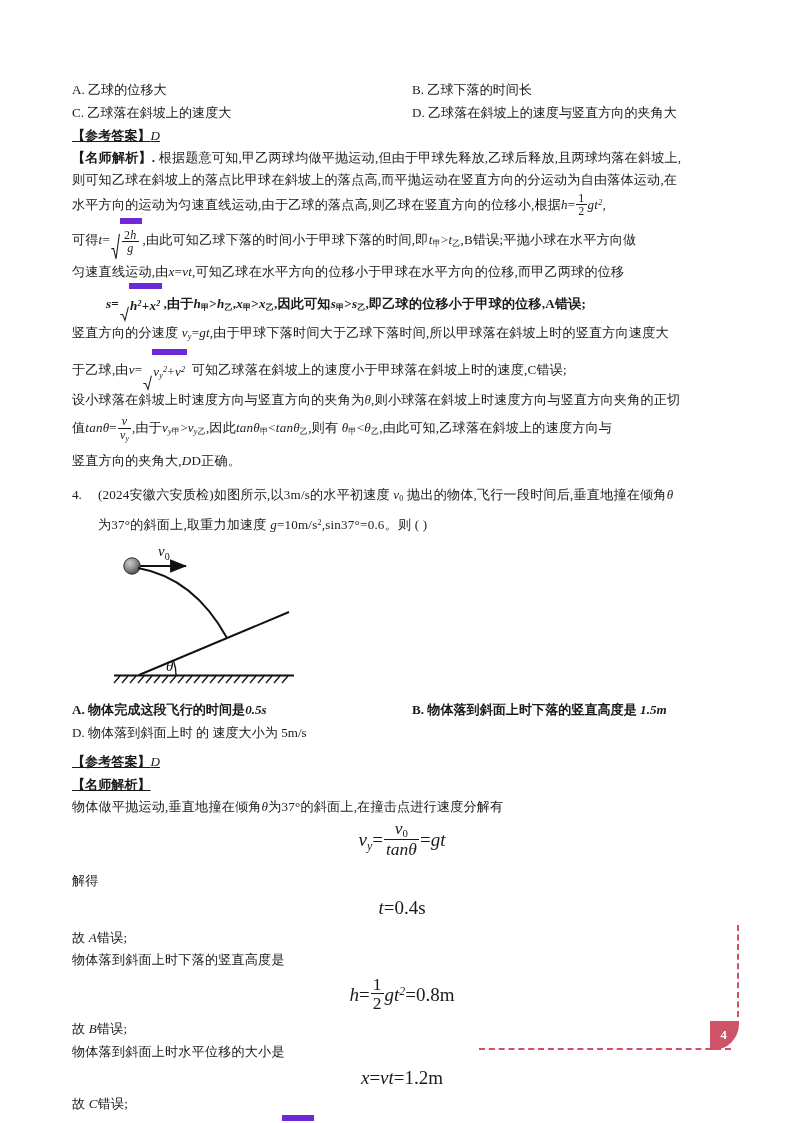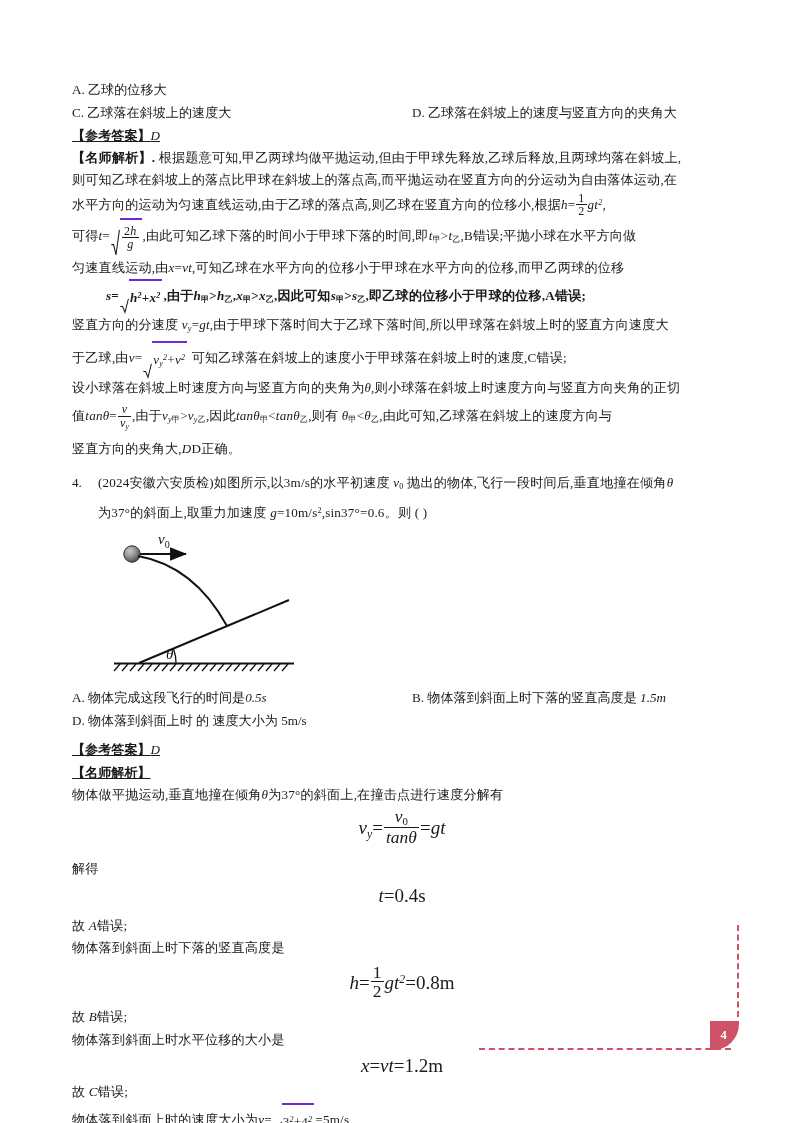--- a/index.html
+++ b/index.html
@@ -102,21 +102,21 @@
   .sqrt > .rad {
     position: absolute;
     left: 0;
     bottom: -0.06em;
     width: 9px;
     height: 1.15em;
     overflow: visible;
   }
   .sqrt > .body {
     display: inline-block;
-    border-top: 2px solid #6d28d9;
+    border-top: 6px solid #6d28d9;
     padding: 1px 2px 0 1px;
   }
   .sqrt.tall > .rad { height: 2.05em; }
 
   
   .para { margin: 0; }
   .para .line { }
 
   
   .eq {
@@ -191,20 +191,24 @@
 </head>
 <body>
 
 <div class="page">
   <div class="content">
 
     <div class="opt-row">
       <div class="opt-a">
         <span>A.</span>
         <span>乙球的位移大</span>
+      </div>
+      <div class="opt-b">
+        <span>B.</span>
+        <span>乙球下落的时间长</span>
       </div>
     </div>
     <div class="opt-row">
       <div class="opt-a">
         <span>C.</span>
         <span>乙球落在斜坡上的速度大</span>
       </div>
       <div class="opt-b">
         <span>D.</span>
         <span>乙球落在斜坡上的速度与竖直方向的夹角大</span>
@@ -328,21 +332,21 @@
               <line x1="150" y1="141" x2="156" y2="134"></line>
               <line x1="158" y1="141" x2="164" y2="134"></line>
               <line x1="166" y1="141" x2="172" y2="134"></line>
               <line x1="174" y1="141" x2="180" y2="134"></line>
             </g>
           </svg>
         </div>
       </div>
     </div>
 
-    <div class="opt-row" style="margin-top:2px;">
+    <div class="opt-row" style="margin-top:2px;font-weight:bold;">
       <div class="opt-a">
         <span>A.</span>
         <span>物体完成这段飞行的时间是</span><i class="v">0.5s</i>
       </div>
       <div class="opt-b">
         <span>B.</span>
         <span>物体落到斜面上时下落的竖直高度是</span> <i class="v">1.5m</i>
       </div>
     </div>
     <div class="opt-row">

